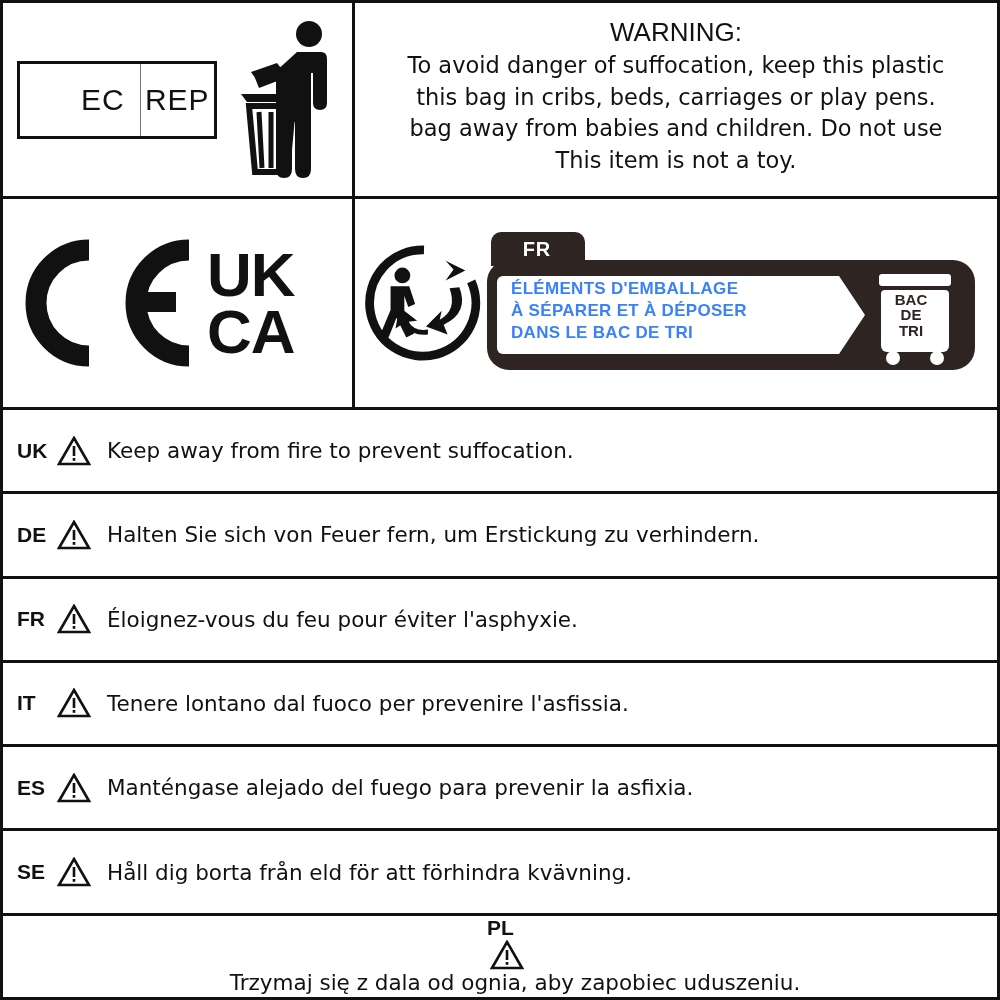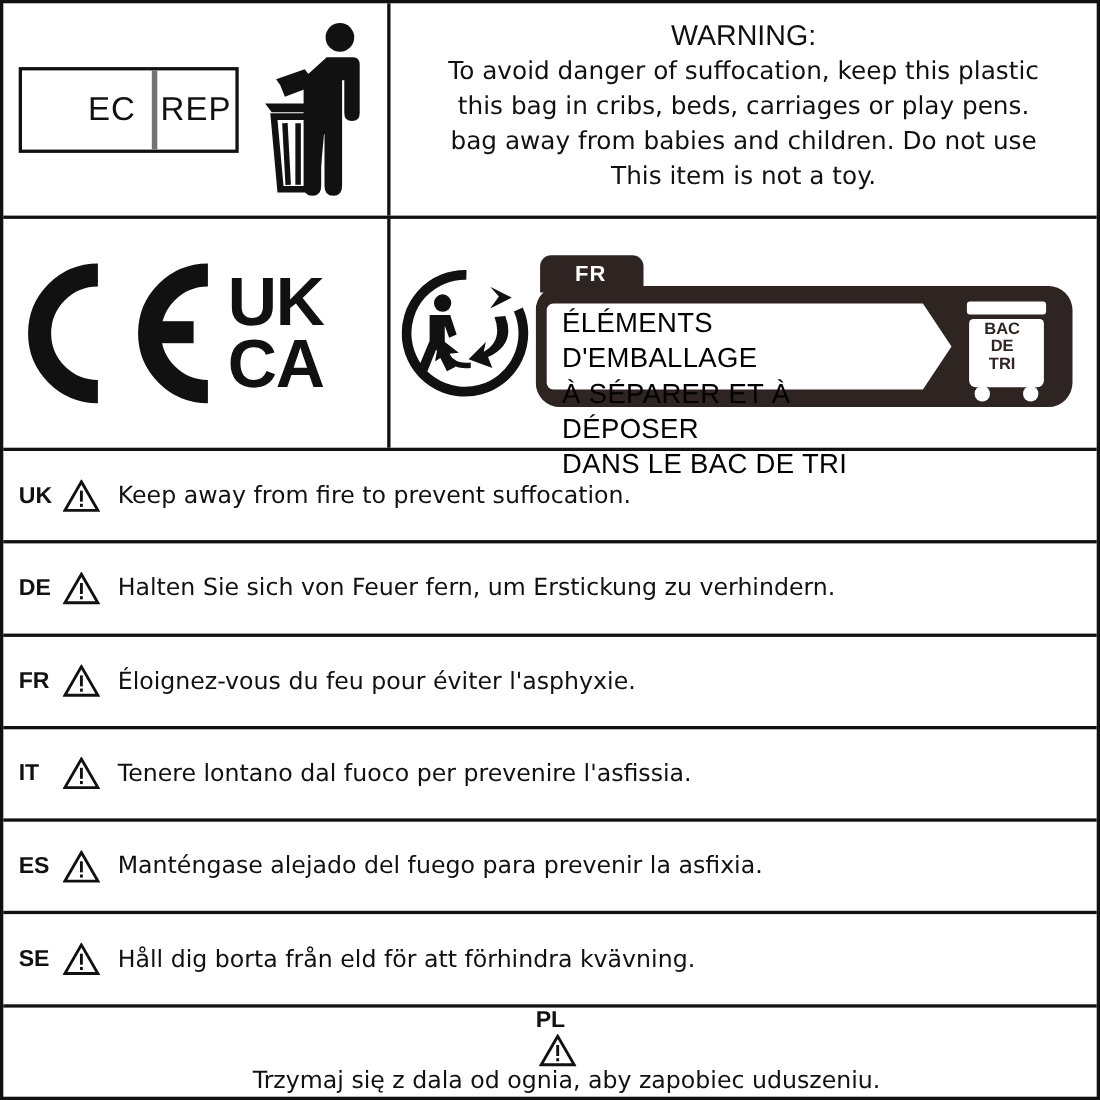--- a/index.html
+++ b/index.html
@@ -50,21 +50,21 @@
   .ecrep-box > div {
     flex: 1;
     display: flex;
     align-items: center;
     justify-content: center;
     font-size: 30px;
     letter-spacing: 1px;
     font-family: "Liberation Sans", sans-serif;
   }
   .ecrep-box > div:first-child {
-    border-right: 5px solid #737373;
+    border-right: 1px solid #737373;
     padding-left: 46px;
   }
   .bin-icon {
     margin-left: 18px;
     width: 98px;
     height: 160px;
     display: block;
   }
   .cell-warning {
     flex: 1;
@@ -232,21 +232,21 @@
           <g transform="translate(388,44)">
             <rect x="4" y="0" width="72" height="12" rx="3" fill="#ffffff"></rect>
             <path d="M10 16 H70 a4 4 0 0 1 4 4 V72 a6 6 0 0 1 -6 6 H12 a6 6 0 0 1 -6 -6 V20 a4 4 0 0 1 4 -4 Z" fill="#ffffff"></path>
             <circle cx="18" cy="84" r="7" fill="#ffffff"></circle>
             <circle cx="62" cy="84" r="7" fill="#ffffff"></circle>
           </g>
         </svg>
 
         <div style="position:absolute;left:6px;top:5px;width:88px;height:28px;display:flex;align-items:center;justify-content:center;color:#fff;font-family:'Liberation Sans',sans-serif;font-weight:bold;font-size:20px;letter-spacing:1px">FR</div>
 
-        <div style="position:absolute;left:24px;top:48px;width:320px;color:#000000;font-family:'Liberation Sans',sans-serif;font-weight:normal;font-size:25px;line-height:1.28;letter-spacing:0.3px">
+        <div style="position:absolute;left:24px;top:48px;width:320px;color:#3b82f6;font-family:'Liberation Sans',sans-serif;font-weight:bold;font-size:17px;line-height:1.28;letter-spacing:0.3px">
           <div>ÉLÉMENTS D'EMBALLAGE</div>
           <div>À SÉPARER ET À DÉPOSER</div>
           <div>DANS LE BAC DE TRI</div>
         </div>
 
         <div style="position:absolute;left:392px;top:62px;width:64px;color:#2e2522;text-align:center;font-family:'Liberation Sans',sans-serif;font-weight:bold;font-size:15px;line-height:1.02">
           <div>BAC</div>
           <div>DE</div>
           <div>TRI</div>
         </div>

